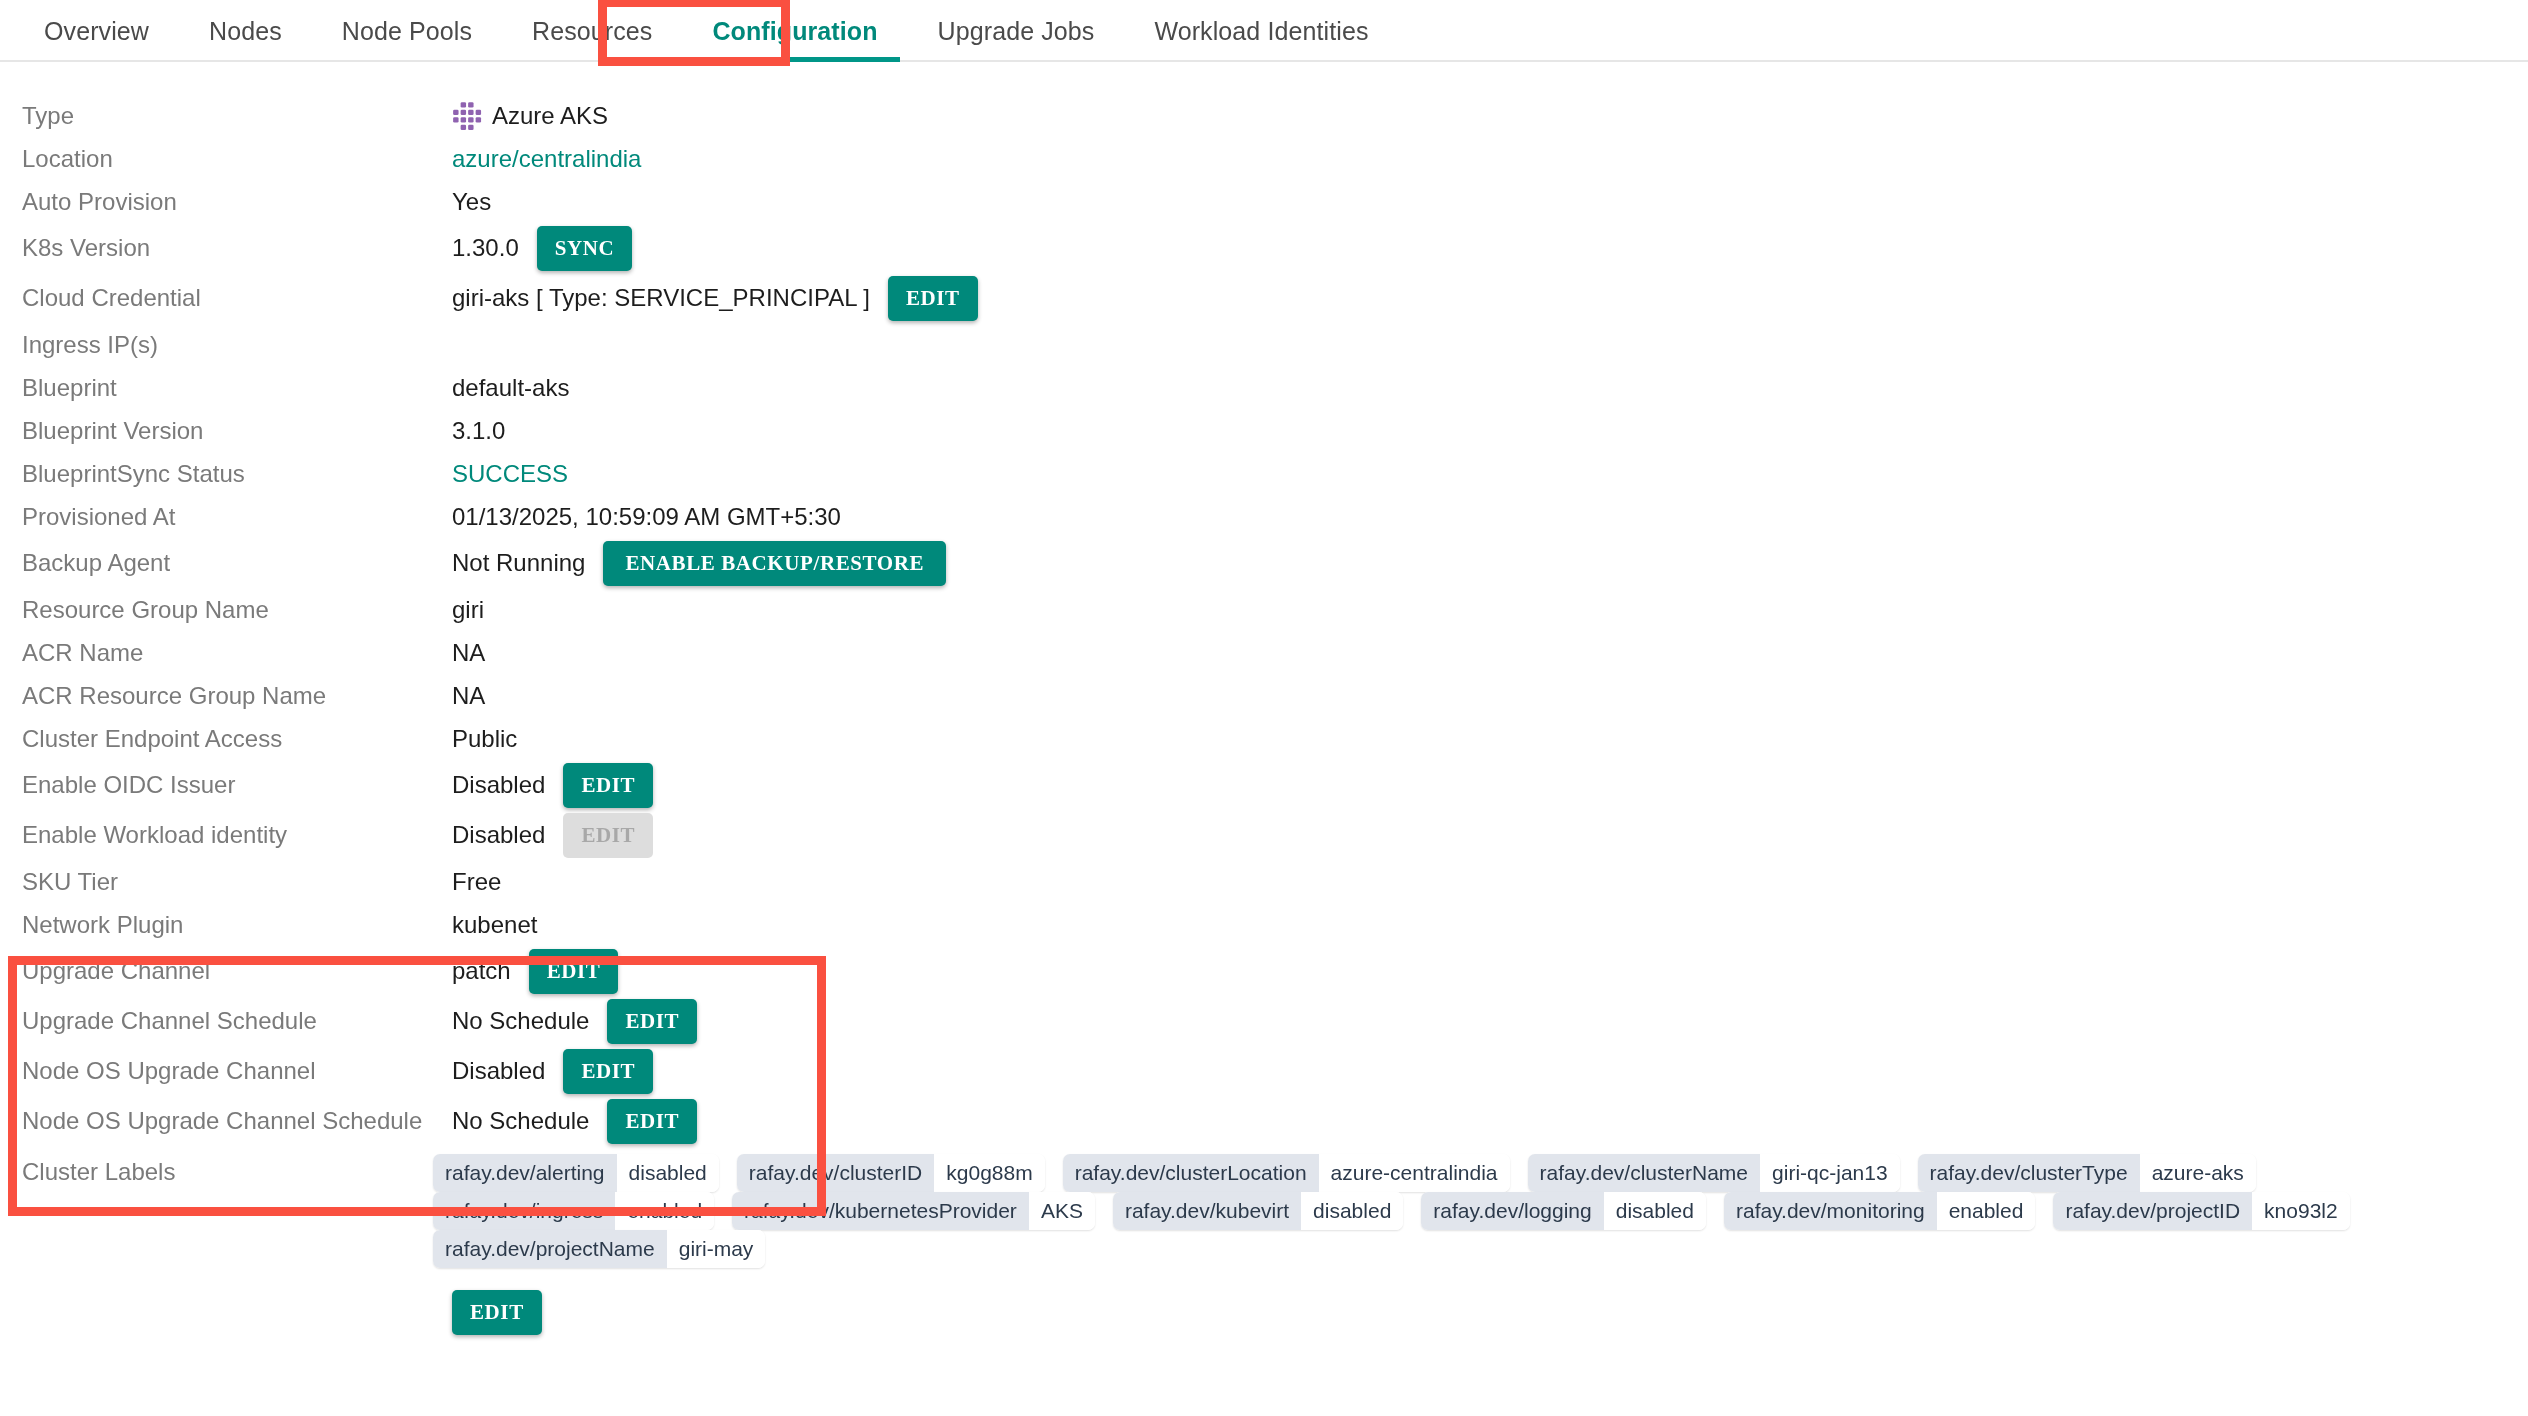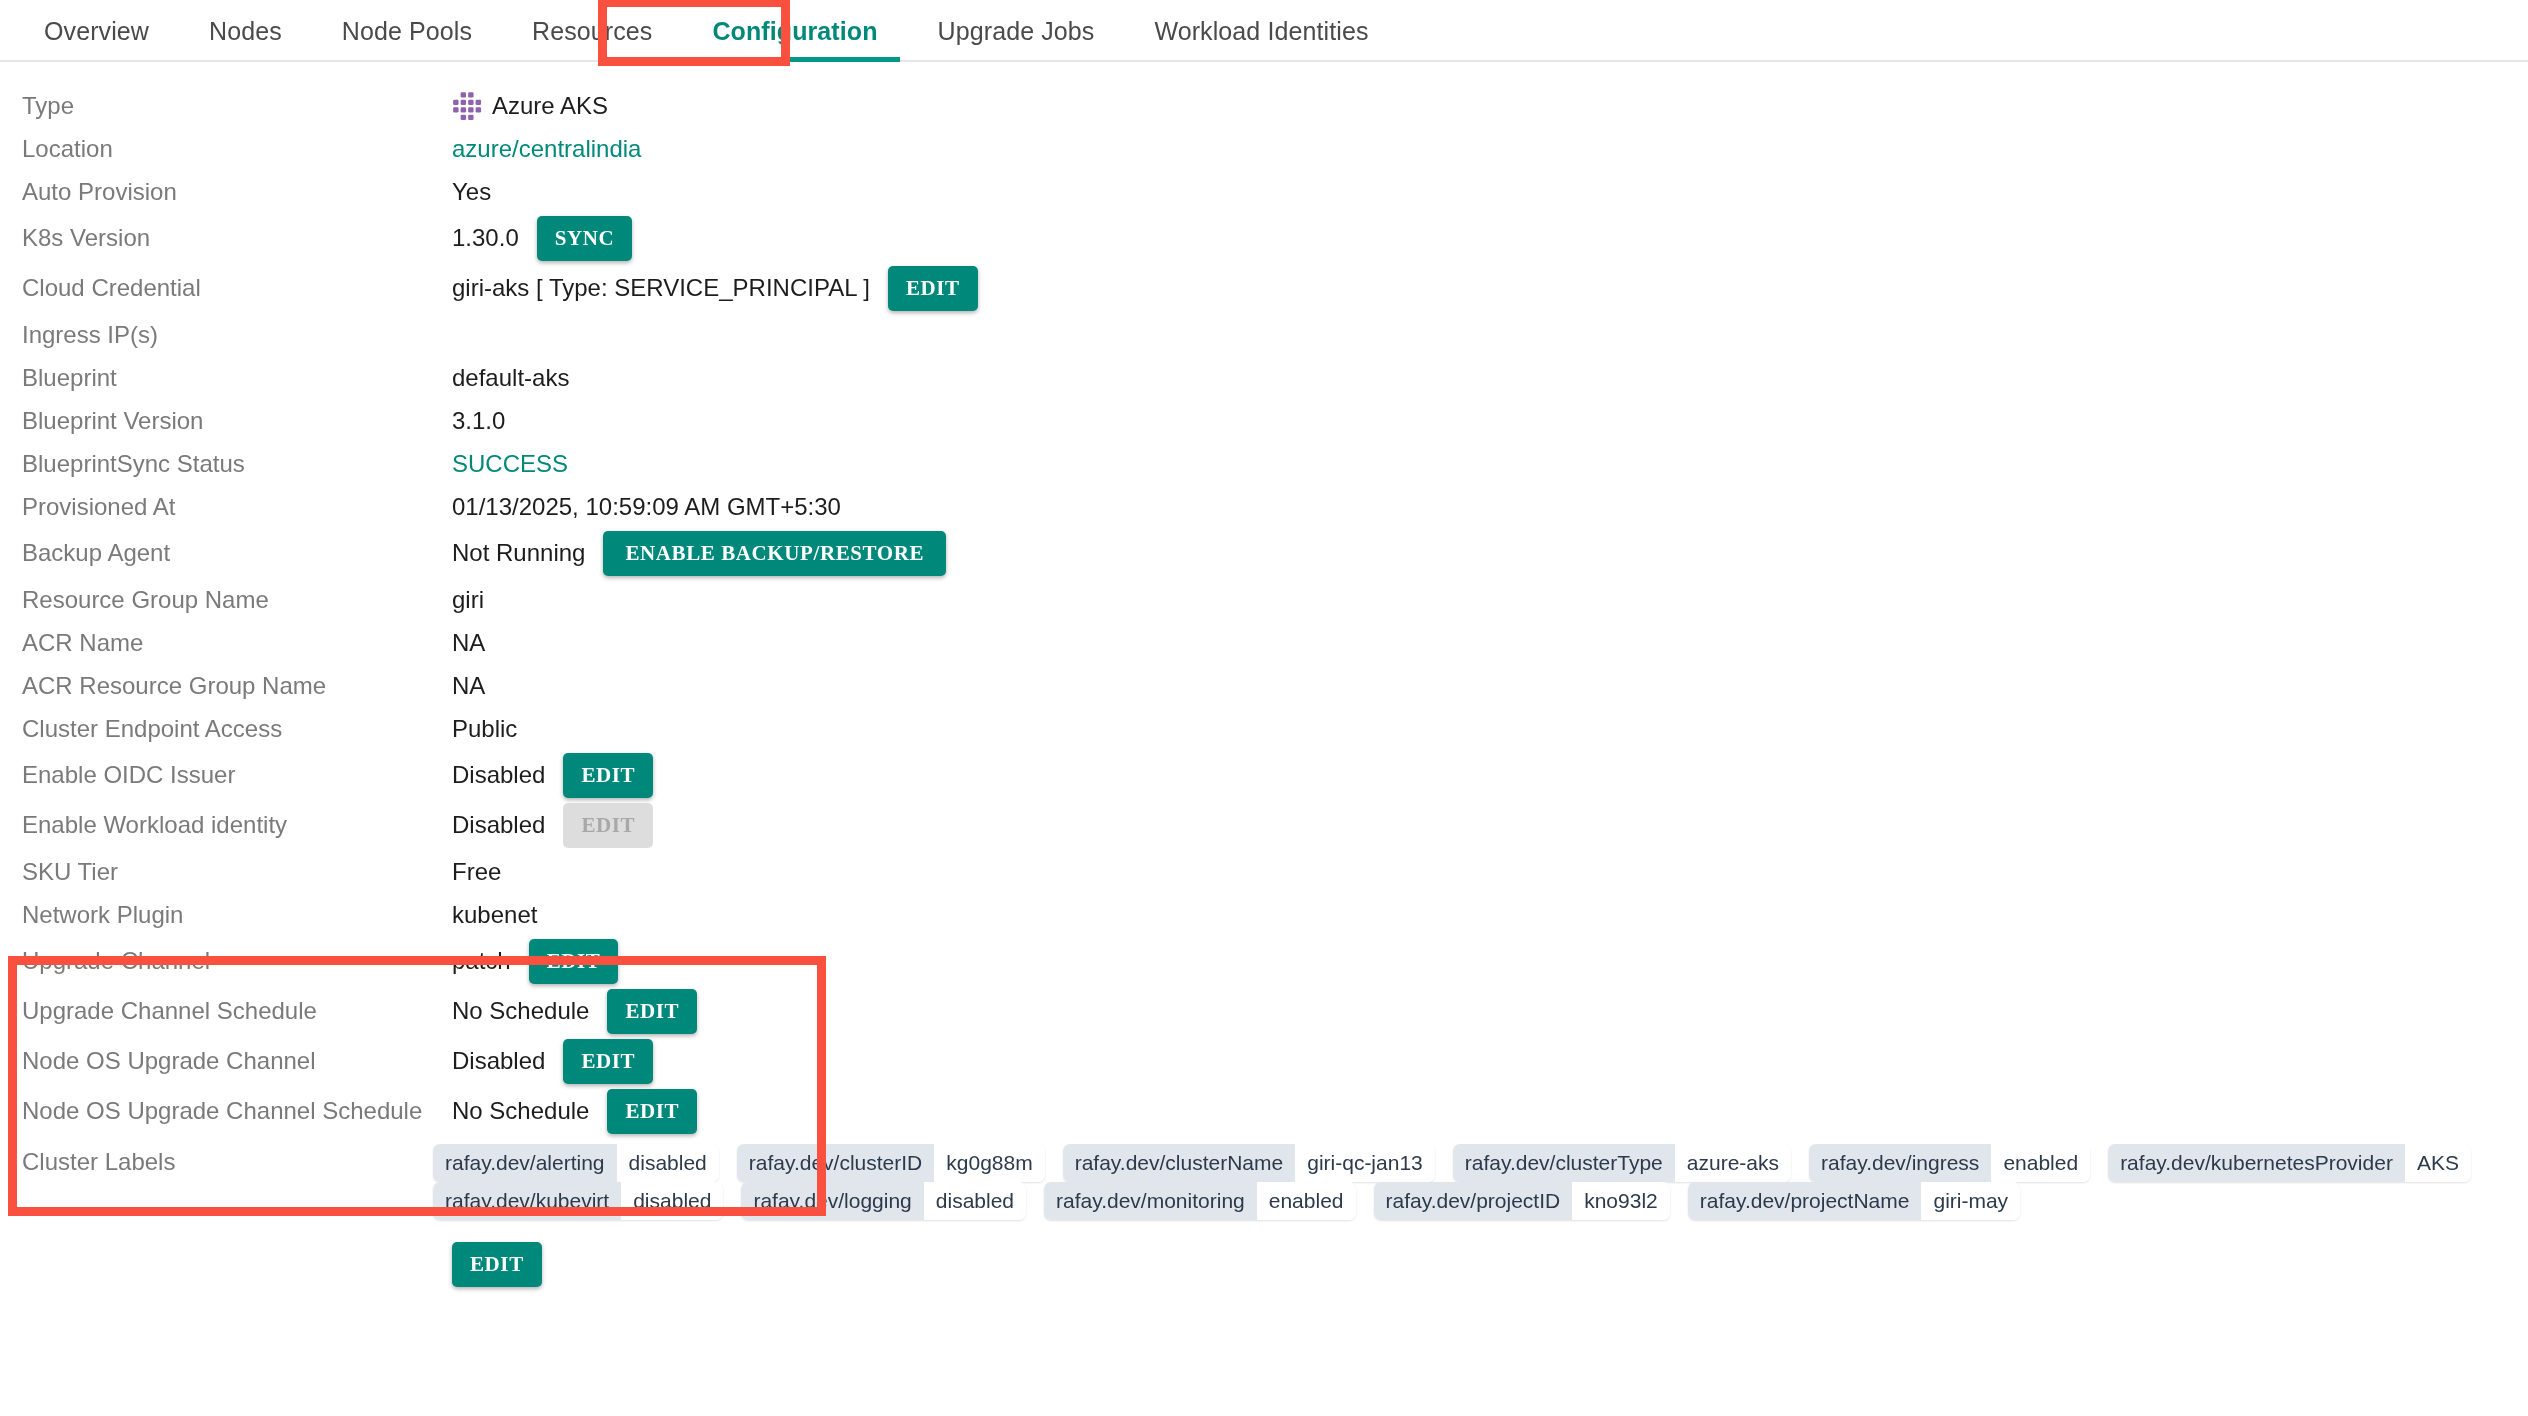--- a/index.html
+++ b/index.html
@@ -52,21 +52,21 @@
     border: 9px solid #fa5040;
     pointer-events: none;
     z-index: 40;
   }
   #redbox-tab { left: 598px; top: -2px; width: 192px; height: 68px; }
   #redbox-upgrade { left: 8px; top: 956px; width: 818px; height: 260px; }
 
   
   .details {
     position: relative;
-    padding-top: 22px;
+    padding-top: 32px;
   }
   .row {
     position: relative;
     display: flex;
     align-items: center;
     min-height: 43px;
   }
   .row.tall { min-height: 50px; }
   .label {
     width: 452px;
@@ -361,20 +361,24 @@
   <div class="chips" id="chips">
       <div class="chip">
         <span class="k">rafay.dev/alerting</span>
         <span class="v">disabled</span>
       </div>
       <div class="chip">
         <span class="k">rafay.dev/clusterID</span>
         <span class="v">kg0g88m</span>
       </div>
       <div class="chip">
+        <span class="k">rafay.dev/clusterLocation</span>
+        <span class="v">azure-centralindia</span>
+      </div>
+      <div class="chip">
         <span class="k">rafay.dev/clusterName</span>
         <span class="v">giri-qc-jan13</span>
       </div>
       <div class="chip">
         <span class="k">rafay.dev/clusterType</span>
         <span class="v">azure-aks</span>
       </div>
       <div class="chip">
         <span class="k">rafay.dev/ingress</span>
         <span class="v">enabled</span>

